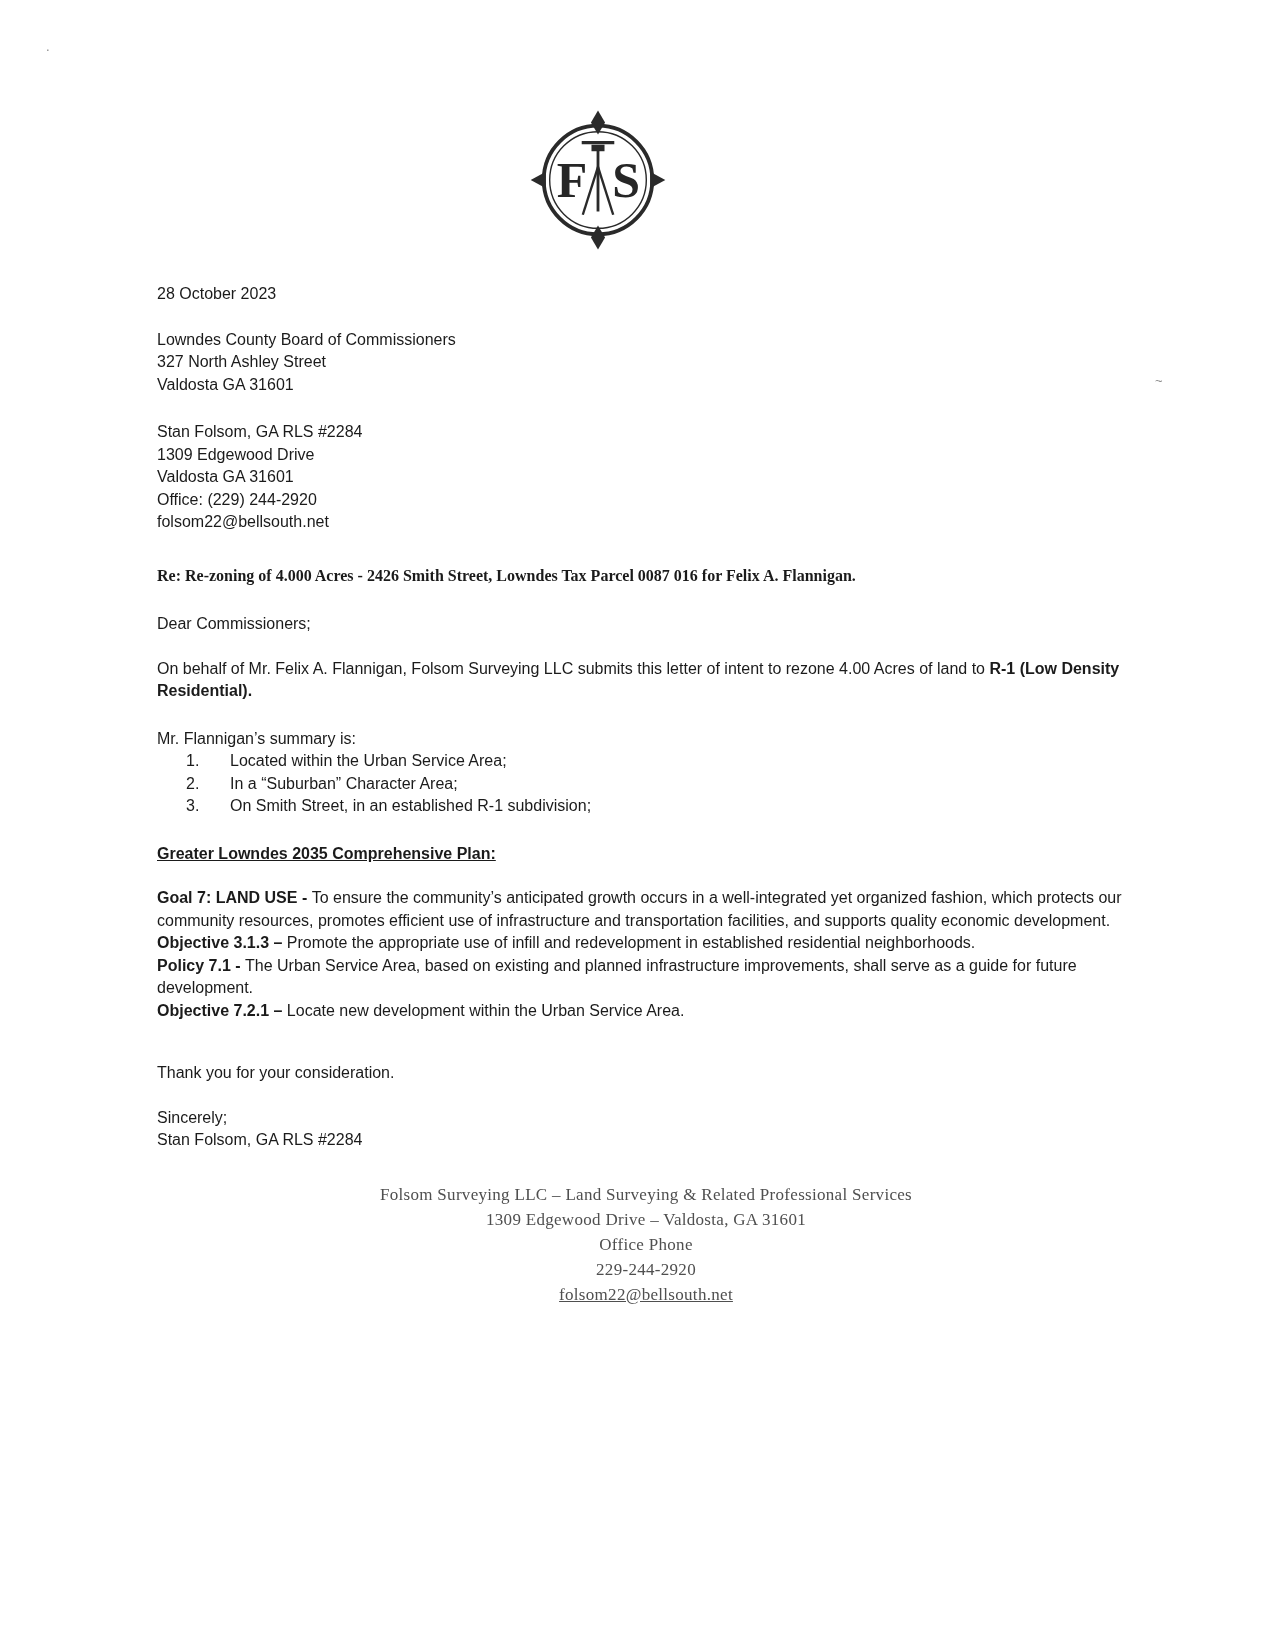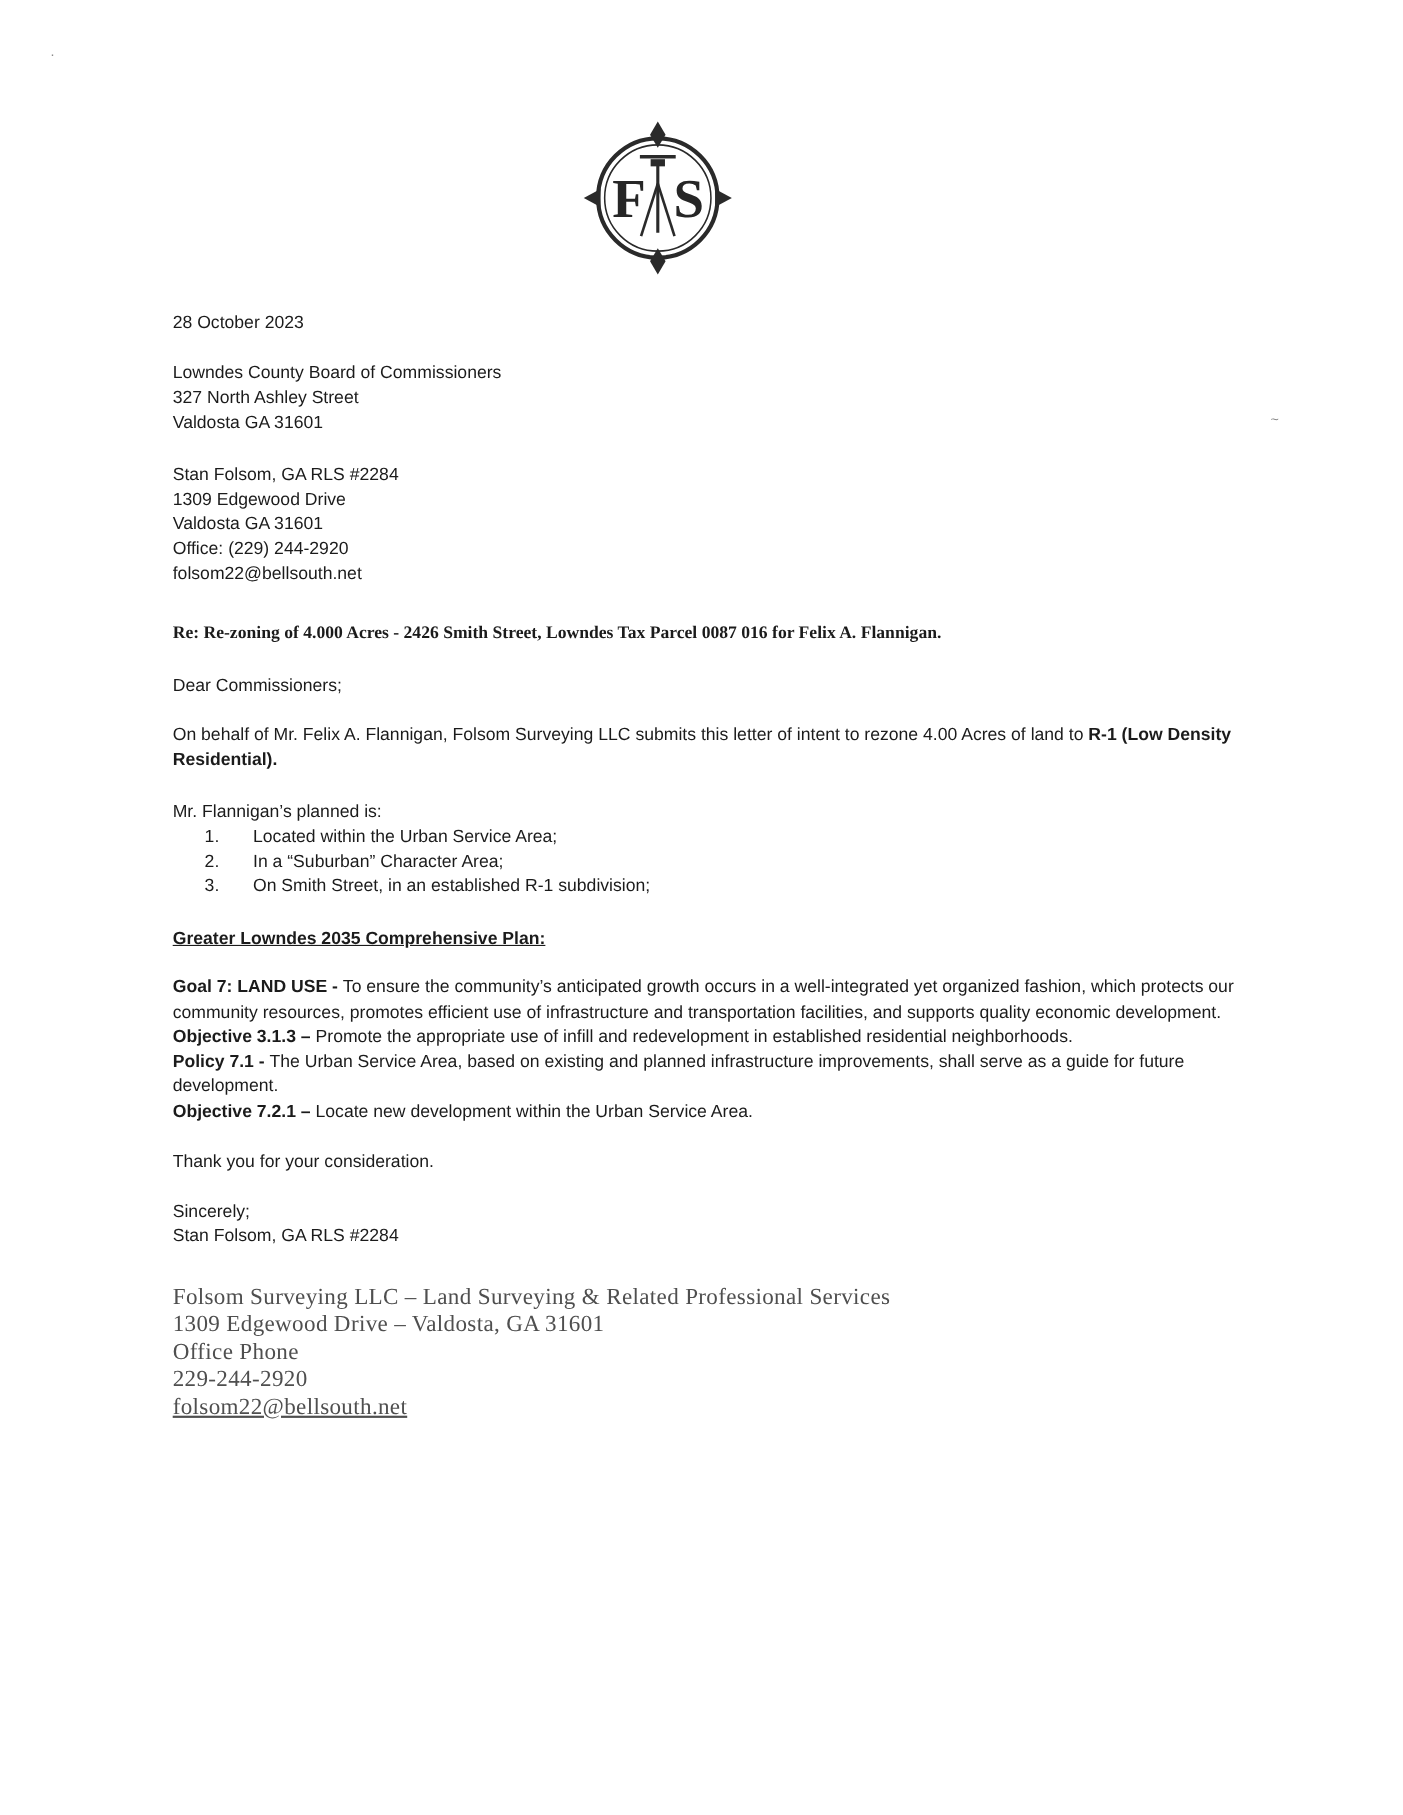--- a/index.html
+++ b/index.html
@@ -26,27 +26,27 @@
   .sender { margin-top:25px; }
   .re-line { margin-top:31px; font-weight:bold;font-family:Liberation Serif, serif; }
   .salutation { margin-top:26px; }
   .intro { margin-top:22px; }
   .prop-intro { margin-top:25px; }
   .prop-item { display:flex; padding-left:29px; }
   .prop-num { flex:0 0 44px; width:44px; }
   .plan-heading { margin-top:25px; font-weight:bold; text-decoration:underline; }
   .plan-block { margin-top:22px; }
   .summary { margin-top:44px; }
-  .thanks { margin-top:24px; }
+  .thanks { margin-top:40px; }
   .closing { margin-top:22px; }
 
   .footer {
-    margin-top:30px; 
+    margin-top:30px; text-align:center;
     font-family:"Liberation Serif","DejaVu Serif",serif;
-    font-size:21px; line-height:25px; color:#4f4f4f; letter-spacing:0.3px;
+    font-size:17px; line-height:25px; color:#4f4f4f; letter-spacing:0.3px;
   }
   .footer-email { text-decoration:underline; }
 </style>
 </head>
 <body>
 
 <div class="page">
 
   <span class="artifact artifact-1">.</span>
   <span class="artifact artifact-2">~</span>
@@ -86,21 +86,21 @@
       <p>Office: (229) 244-2920</p>
       <p>folsom22@bellsouth.net</p>
     </div>
 
     <p class="re-line">Re: Re-zoning of 4.000 Acres - 2426 Smith Street, Lowndes Tax Parcel 0087 016 for Felix A. Flannigan.</p>
 
     <p class="salutation">Dear Commissioners;</p>
 
     <p class="intro"><span>On behalf of Mr. Felix A. Flannigan, Folsom Surveying LLC submits this letter of intent to rezone 4.00 Acres of land to </span><span class="bold">R-1 (Low Density Residential).</span></p>
 
-    <p class="prop-intro">Mr. Flannigan’s planned is:</p>
+    <p class="prop-intro">Mr. Flannigan’s summary is:</p>
 
     <div class="prop-list">
       <div class="prop-item">
         <span class="prop-num">1.</span>
         <span class="prop-text">Located within the Urban Service Area;</span>
       </div>
       <div class="prop-item">
         <span class="prop-num">2.</span>
         <span class="prop-text">In a “Suburban” Character Area;</span>
       </div>

